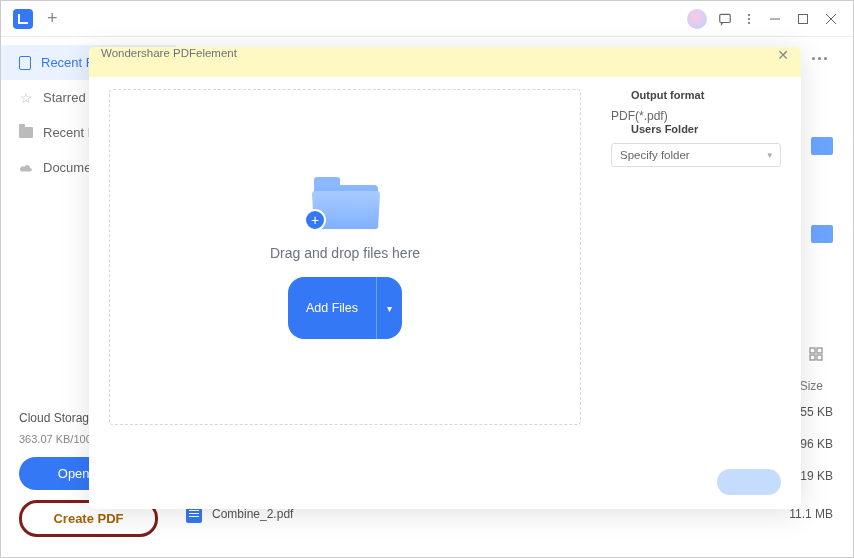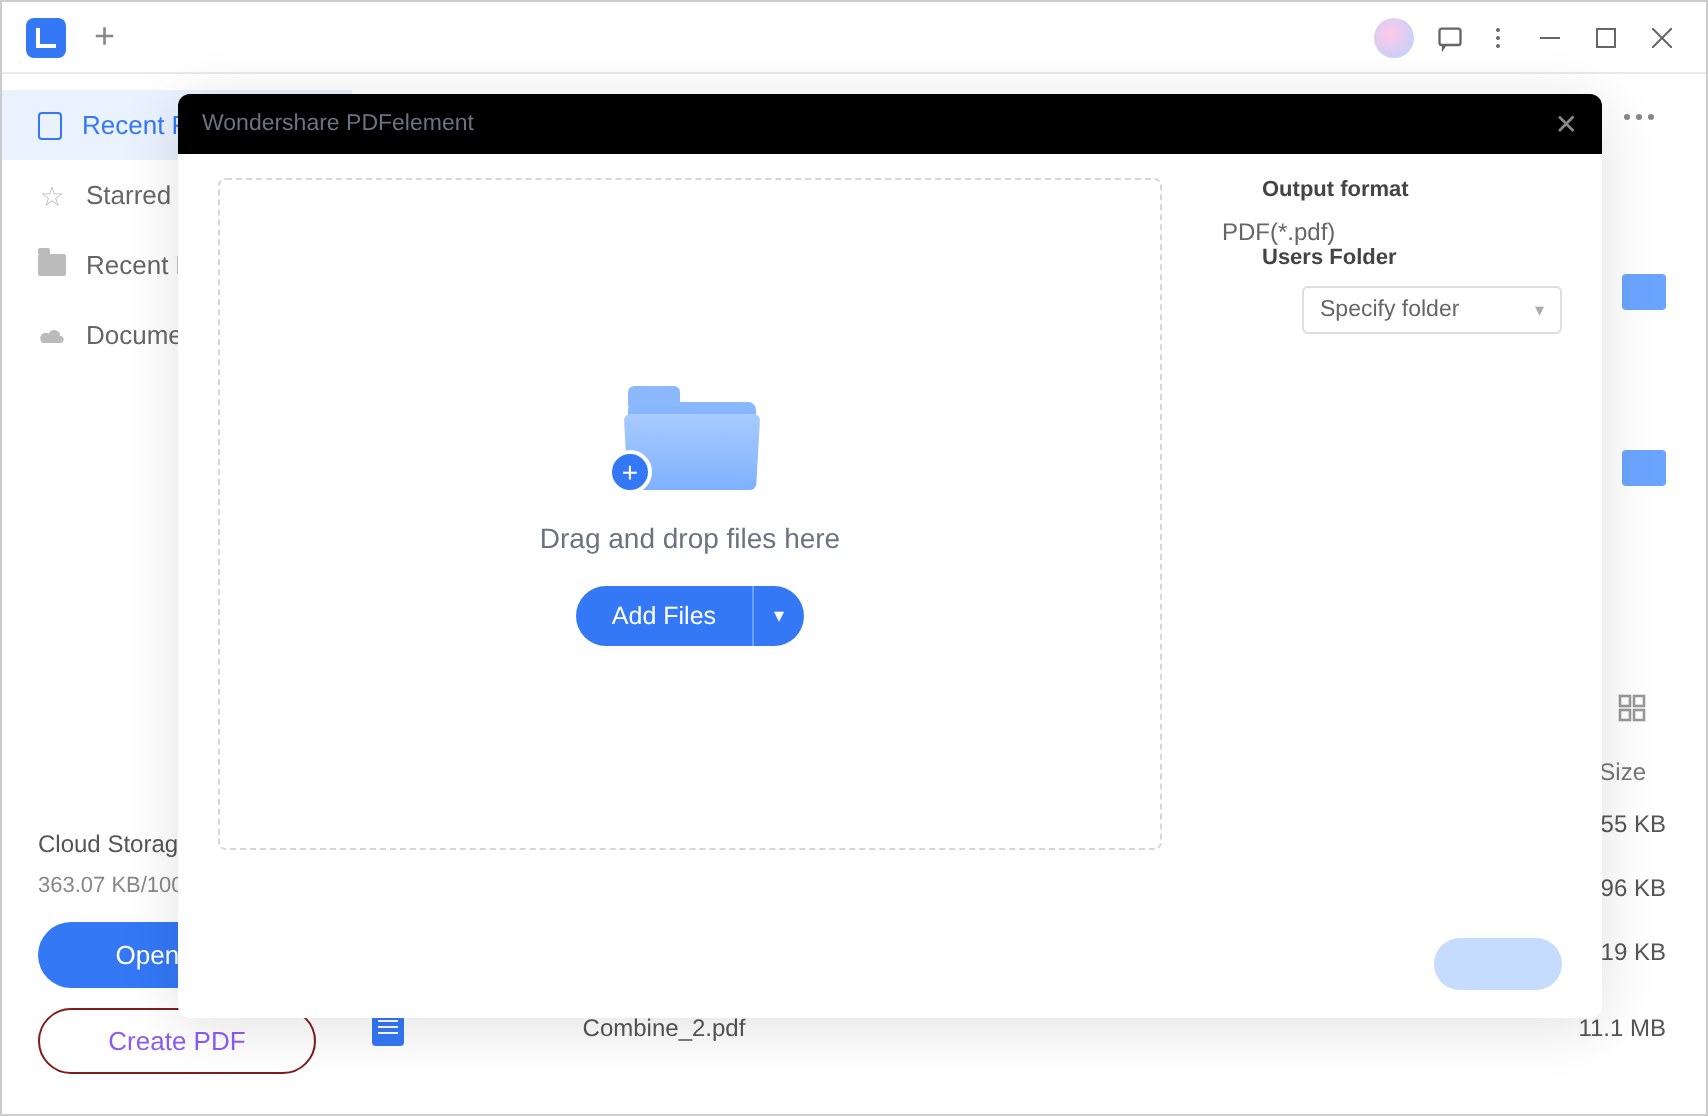--- a/index.html
+++ b/index.html
@@ -26,59 +26,59 @@
     .nav-icon.folder { width: 14px; height: 11px; background: #bbb; border-radius: 1px; position: relative; }
     .nav-icon.folder::before { content: ''; position: absolute; top: -3px; left: 0; width: 6px; height: 3px; background: #bbb; border-radius: 1px 1px 0 0; }
     .nav-icon.cloud { color: #bbb; }
     
     .sidebar-spacer { flex: 1; }
     .storage-section { padding: 0 18px; font-size: 12px; color: #555; }
     .storage-label { margin-bottom: 8px; }
     .storage-value { color: #888; font-size: 11px; }
     .sidebar-buttons { padding: 12px 18px; display: flex; flex-direction: column; gap: 10px; }
     .btn-primary { background: #3478f6; color: #fff; border: none; border-radius: 18px; padding: 9px 0; font-size: 13px; cursor: pointer; }
-    .btn-secondary { background: #fff; color: #8b5cf6; border: 1px solid #7f1d1d; border-radius: 18px; padding: 8px 0; font-size: 13px; cursor: pointer; }
+    .btn-secondary { background: #fff; color: #a16207; border: 3px solid #7f1d1d; border-radius: 18px; padding: 8px 0; font-size: 13px; cursor: pointer; font-weight: bold; }
     
     .content { flex: 1; position: relative; }
     .bg-files { position: absolute; right: 20px; top: 100px; display: flex; flex-direction: column; gap: 70px; }
     .bg-file-thumb { width: 22px; height: 18px; background: #6ba4ff; border-radius: 2px; }
     .grid-icon { position: absolute; right: 30px; top: 310px; width: 14px; height: 14px; color: #999; }
     .size-header { position: absolute; right: 30px; top: 342px; font-size: 12px; color: #777; }
     .file-row { position: absolute; left: 10px; display: flex; align-items: center; font-size: 12px; color: #555; width: calc(100% - 20px); }
     .file-row .pdf-icon { width: 16px; height: 18px; background: #3478f6; border-radius: 2px; margin-right: 10px; position: relative; }
     .file-row .pdf-icon::after { content: ''; position: absolute; top: 5px; left: 3px; right: 3px; height: 1px; background: #fff; box-shadow: 0 3px 0 #fff, 0 6px 0 #fff; }
-    .file-name { flex: 0 0 240px; text-align: center; }
+    .file-name { flex: 0 0 240px; }
     .file-date { flex: 0 0 180px; }
     .file-size { margin-left: auto; margin-right: 10px; }
     .more-dots { position: absolute; right: 26px; top: 20px; display: flex; gap: 3px; cursor: pointer; }
     .more-dots span { width: 3px; height: 3px; border-radius: 50%; background: #888; }
     
     .modal { position: absolute; top: 46px; left: 88px; width: 712px; height: 462px; background: #fff; border-radius: 6px; box-shadow: 0 4px 30px rgba(0,0,0,0.12); display: flex; flex-direction: column; z-index: 100; }
-    .modal-header { height: 30px; background: #000000; border-radius: 6px 6px 0 0; display: flex; align-items: center; padding: 0 12px; font-size: 11.5px; color: #6b7280; }
+    .modal-header { height: 30px; background: #fef9c3; border-radius: 6px 6px 0 0; display: flex; padding: 0 12px; font-size: 11.5px; color: #6b7280; }
     .modal-close { margin-left: auto; cursor: pointer; color: #888; font-size: 14px; }
     .modal-body { flex: 1; display: flex; padding: 12px 0 0 0; }
     .modal-left { flex: 1; padding: 0 20px; }
     .breadcrumb { font-size: 13px; color: #999; margin-bottom: 14px; padding-left: 2px; }
     .breadcrumb .current { color: #333; font-weight: 600; font-size: 14px; }
     .breadcrumb .chev { margin: 0 6px; color: #ccc; }
     .dropzone { border: 1px dashed #d6d6d6; border-radius: 4px; height: 336px; display: flex; flex-direction: column; align-items: center; justify-content: center; gap: 16px; }
     .folder-illustration { position: relative; width: 70px; height: 54px; }
     .folder-back { position: absolute; bottom: 0; width: 64px; height: 44px; background: linear-gradient(180deg, #8bb8ff, #6ba4ff); border-radius: 4px; left: 4px; }
     .folder-back::before { content: ''; position: absolute; top: -8px; left: 0; width: 26px; height: 10px; background: #8bb8ff; border-radius: 3px 3px 0 0; }
     .folder-front { position: absolute; bottom: 0; left: 4px; width: 64px; height: 36px; background: linear-gradient(180deg, #a8cbff, #7fb0ff); border-radius: 3px; transform: perspective(80px) rotateX(-8deg); transform-origin: bottom; }
     .plus-badge { position: absolute; bottom: -2px; left: -6px; width: 22px; height: 22px; border-radius: 50%; background: #3478f6; color: #fff; display: flex; align-items: center; justify-content: center; font-size: 14px; border: 2px solid #fff; }
     .drop-text { color: #6b7280; font-size: 14px; }
     .add-files-wrap { display: flex; }
-    .add-files-btn { background: #3478f6; color: #fff; border: none; padding: 8px 18px; font-size: 12.5px; border-radius: 16px 0 0 16px; cursor: pointer; }
+    .add-files-btn { background: #3478f6; color: #fff; border: none; padding: 24px 18px; font-size: 12.5px; border-radius: 16px 0 0 16px; cursor: pointer; }
     .add-files-chev { background: #3478f6; color: #fff; border: none; border-left: 1px solid rgba(255,255,255,0.3); padding: 8px 10px; border-radius: 0 16px 16px 0; cursor: pointer; font-size: 10px; }
     
     .modal-right { width: 200px; padding: 0 20px 0 10px; font-size: 12px; color: #444; }
     .opt-label { font-weight: 600; margin-bottom: 8px; font-size: 11px; margin-left: 20px; }
     .opt-value { color: #666; margin-bottom: 0; }
-    .select-box { border: 1px solid #ddd; border-radius: 3px; padding: 5px 8px; font-size: 11.5px; color: #666; display: flex; align-items: center; cursor: pointer; margin-bottom: 8px; margin-left: 40px; }
+    .select-box { border: 1px solid #ddd; border-radius: 3px; padding: 5px 8px; font-size: 11.5px; color: #666; display: flex; align-items: center; cursor: pointer; margin-bottom: 8px; }
     .select-box .chev { margin-left: auto; font-size: 9px; color: #aaa; }
     .path-row { display: flex; gap: 6px; align-items: stretch; }
     .path-input { flex: 1; border: 1px solid #ddd; border-radius: 3px; padding: 5px 8px; font-size: 11.5px; color: #666; background: #fff; min-width: 0; }
     .path-browse { width: 22px; border: 1px solid #ddd; border-radius: 3px; background: #fff; cursor: pointer; display: flex; align-items: center; justify-content: center; gap: 1.5px; }
     .path-browse span { width: 2px; height: 2px; background: #888; border-radius: 50%; }
     
     .modal-footer { padding: 10px 20px 14px; display: flex; justify-content: flex-end; }
     .apply-btn { background: #c6dcff; border: none; border-radius: 16px; width: 64px; height: 26px; cursor: pointer; }
   </style>
 </head>

